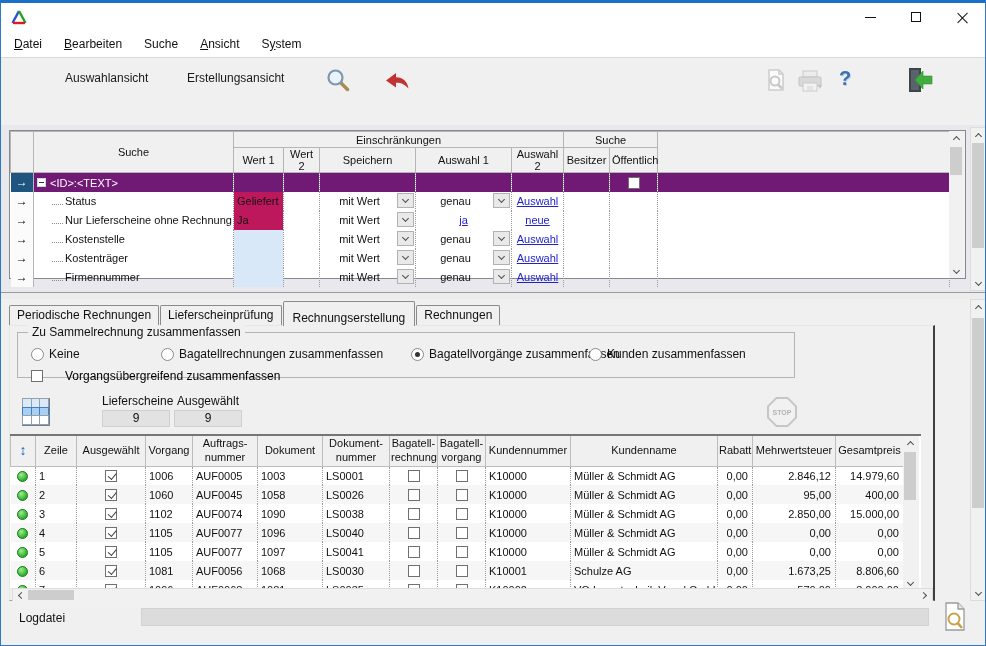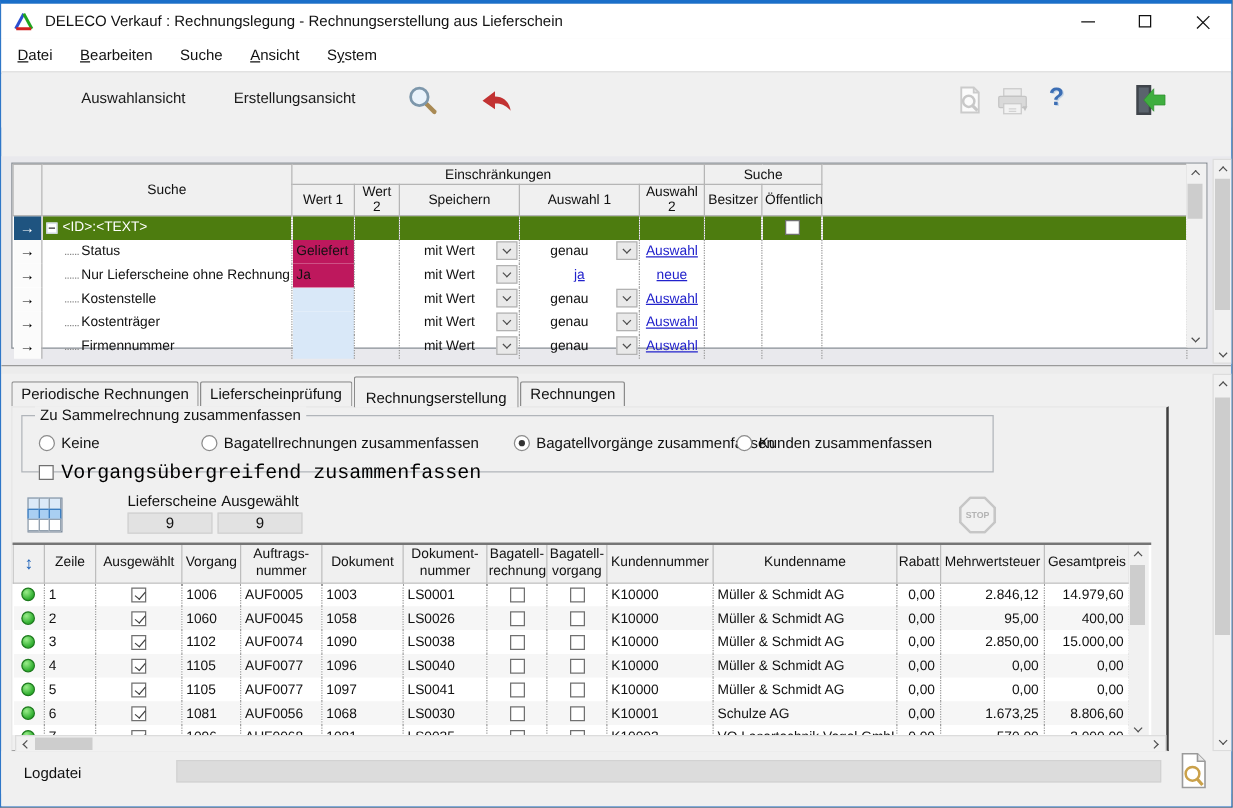--- a/index.html
+++ b/index.html
@@ -35,21 +35,21 @@
   .xbars::before{transform:rotate(45deg);}.xbars::after{transform:rotate(-45deg);}
   
   #searchregion{position:absolute;left:0;top:122px;width:100%;height:167px;background:#e9e9ed;}
   #searchwrap{position:absolute;left:8px;top:5px;width:957px;height:149px;border:1px solid #848a92;background:#fff;}
   table.stbl{border-collapse:collapse;table-layout:fixed;width:939px;font-size:11px;color:#111;}
   .stbl th{background:#f0f0f0;border:1px solid #b5b5b5;font-weight:normal;font-size:11px;padding:0 2px;text-align:center;}
   .stbl thead tr.gr{height:16px;}.stbl thead tr.sub{height:17px;}
   .stbl td{height:19px;padding:0 3px;white-space:nowrap;overflow:hidden;border-right:1px dotted #9a9a9a;}
   .stbl tr.srow td.c-ind{border-right:1px solid #b5b5b5;background:#fbfbfb;text-align:center;padding:0;}
   .ind-arrow{font-weight:bold;font-size:12px;color:#000;}
-  .stbl tr.root td{background:#4d7c0f;color:#fff;}
+  .stbl tr.root td{background:#701a75;color:#fff;}
   .stbl tr.root td.c-ind{background:#1f5480;}
   .stbl tr.root .ind-arrow{color:#fff;}
   .expander{display:inline-block;width:9px;height:9px;border:1px solid #cfd8e2;background:#fff;position:relative;vertical-align:middle;margin-right:4px;}
   .expander::after{content:'';position:absolute;left:1px;top:3px;width:5px;height:1px;background:#333;}
   .root-label{vertical-align:middle;}
   td.c-name.child{padding-left:18px;}
   .tree{display:inline-block;width:11px;height:4px;border-bottom:1px dotted #8a8a8a;margin-right:2px;}
   td.c-w1.emptyv{background:#d9e8f8;}
   td.c-w1.filled{background:#be185d;}
   td.c-sp,td.c-a1{position:relative;text-align:center;}
@@ -82,21 +82,21 @@
   .tab.active{height:25px;line-height:24px;padding:4px 9px;position:relative;z-index:3;margin-bottom:-1px;}
   #tabpage{position:absolute;left:8px;top:26px;width:926px;height:276px;background:#f0f0f0;border-top:1px solid #e6e6e6;border-left:1px solid #e6e6e6;border-right:2px solid #3f3f3f;border-bottom:1px solid #9f9f9f;}
   
   #groupbox{position:absolute;left:7px;top:6px;width:778px;height:46px;border:1px solid #b1b5ba;}
   #groupbox legend,.gb-legend{position:absolute;top:-8px;left:10px;background:#f0f0f0;padding:0 4px;font-size:12px;color:#111;}
   .ropt{position:absolute;top:14px;display:flex;align-items:center;}
   .radio{width:13px;height:13px;border:1px solid #8b8b8b;border-radius:50%;background:#fff;position:relative;margin-right:5px;flex:none;}
   .radio.sel::after{content:'';position:absolute;left:3px;top:3px;width:5px;height:5px;border-radius:50%;background:#333;}
   .rlabel{font-size:12px;color:#111;white-space:nowrap;}
   .gb-check{position:absolute;left:13px;top:36px;display:flex;align-items:center;}
-  .gb-check .cl{font-size:16px;margin-left:6px;font-family:Liberation Mono, monospace;}
+  .gb-check .cl{font-size:12px;margin-left:22px;}
   
   .gridicon{position:absolute;left:12px;top:72px;width:28px;height:28px;background:#fff;border:1px solid #6e7e90;display:grid;grid-template-rows:repeat(3,1fr);grid-template-columns:repeat(3,1fr);}
   .gridicon i{border:1px solid #93a1af;margin:-1px 0 0 -1px;}
   .gridicon i.r1{background:#dcEAF8;background:#dceaf8;}
   .gridicon i.r2{background:#a9cff2;border-color:#3e7fc1;}
   .gridicon i.r3{background:#fff;}
   .cnt-label{position:absolute;width:68px;text-align:center;font-size:12px;color:#111;top:68px;}
   .cnt-box{position:absolute;width:68px;height:17px;top:84px;background:#e2e2e2;border:1px solid #d0d0d0;text-align:center;font-size:12px;line-height:15px;color:#111;}
   .bag-check{position:absolute;left:315px;top:81px;display:flex;align-items:center;}
   .bag-check .cl{font-size:12px;margin-left:6px;}
@@ -131,21 +131,20 @@
 <div class="window">
 
   <div id="titlebar">
     <span class="logo">
       <svg width="18" height="16" viewBox="0 0 18 16">
         <path d="M9 2 L2.5 14" stroke="#2a4fd0" stroke-width="2.4" fill="none"></path>
         <path d="M9 2 L15.5 14" stroke="#1fa51f" stroke-width="2.4" fill="none"></path>
         <path d="M3 14 H15" stroke="#d42020" stroke-width="2.4" fill="none"></path>
       </svg>
     </span>
-    <span class="title">DELECO Verkauf : Rechnungslegung - Rechnungserstellung aus Lieferschein</span>
     <span class="winbtns">
       <span class="tbtn">
           <span class="min-glyph"></span>
         </span>
       <span class="tbtn">
           <span class="max-glyph"></span>
         </span>
       <span class="tbtn">
           <span class="x-glyph"></span>
         </span>

